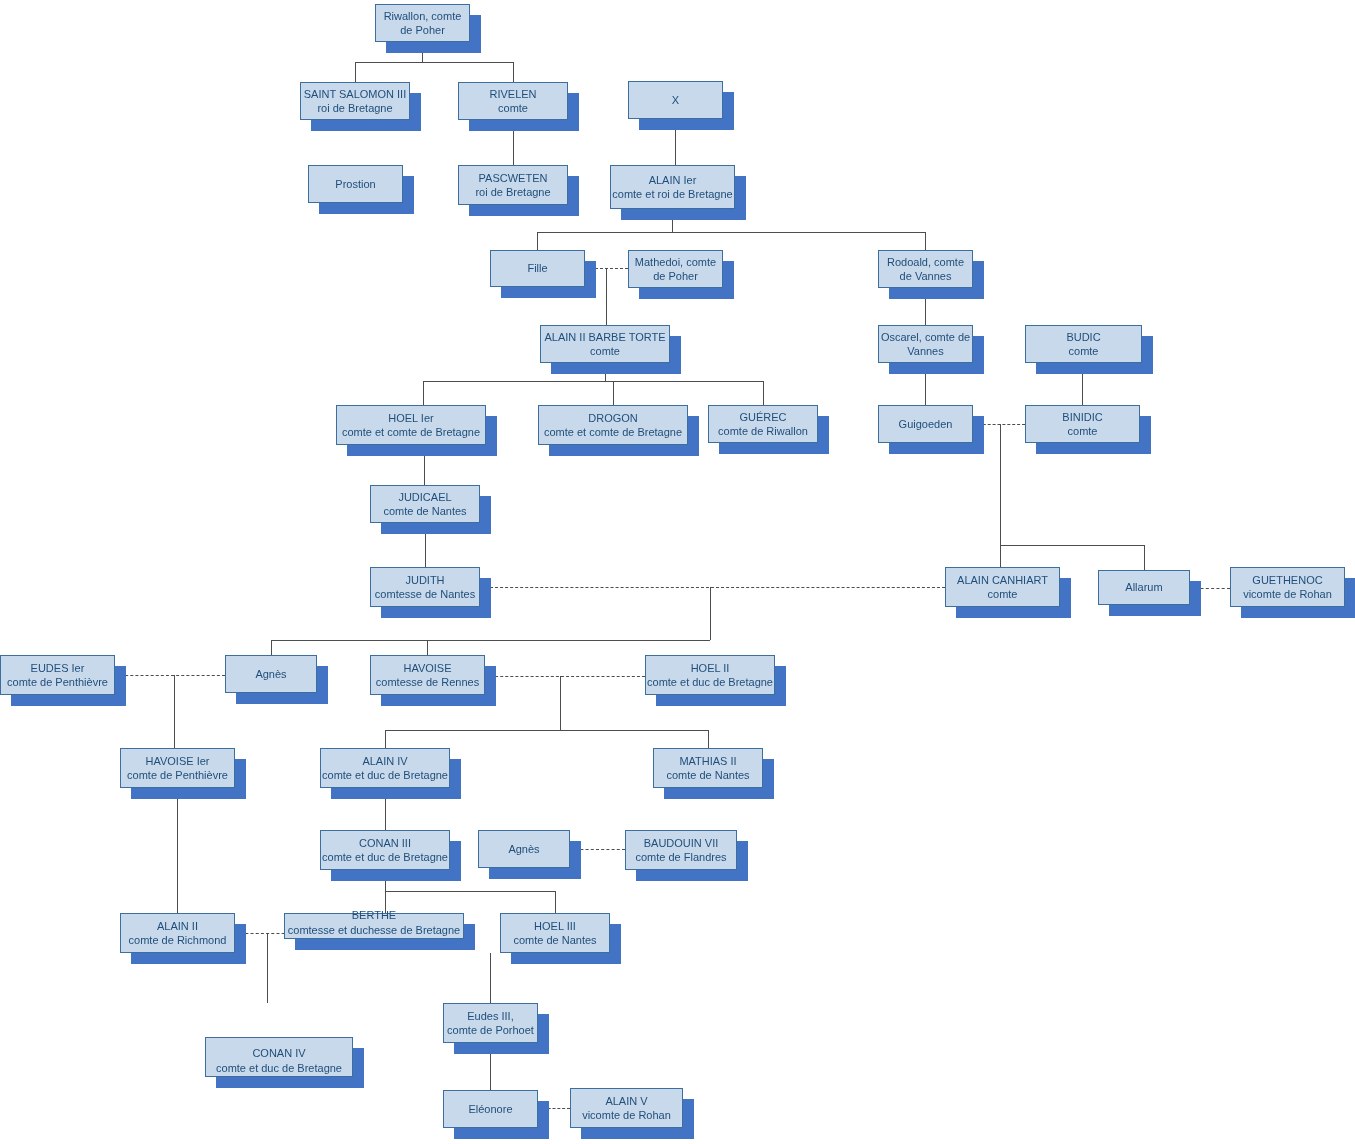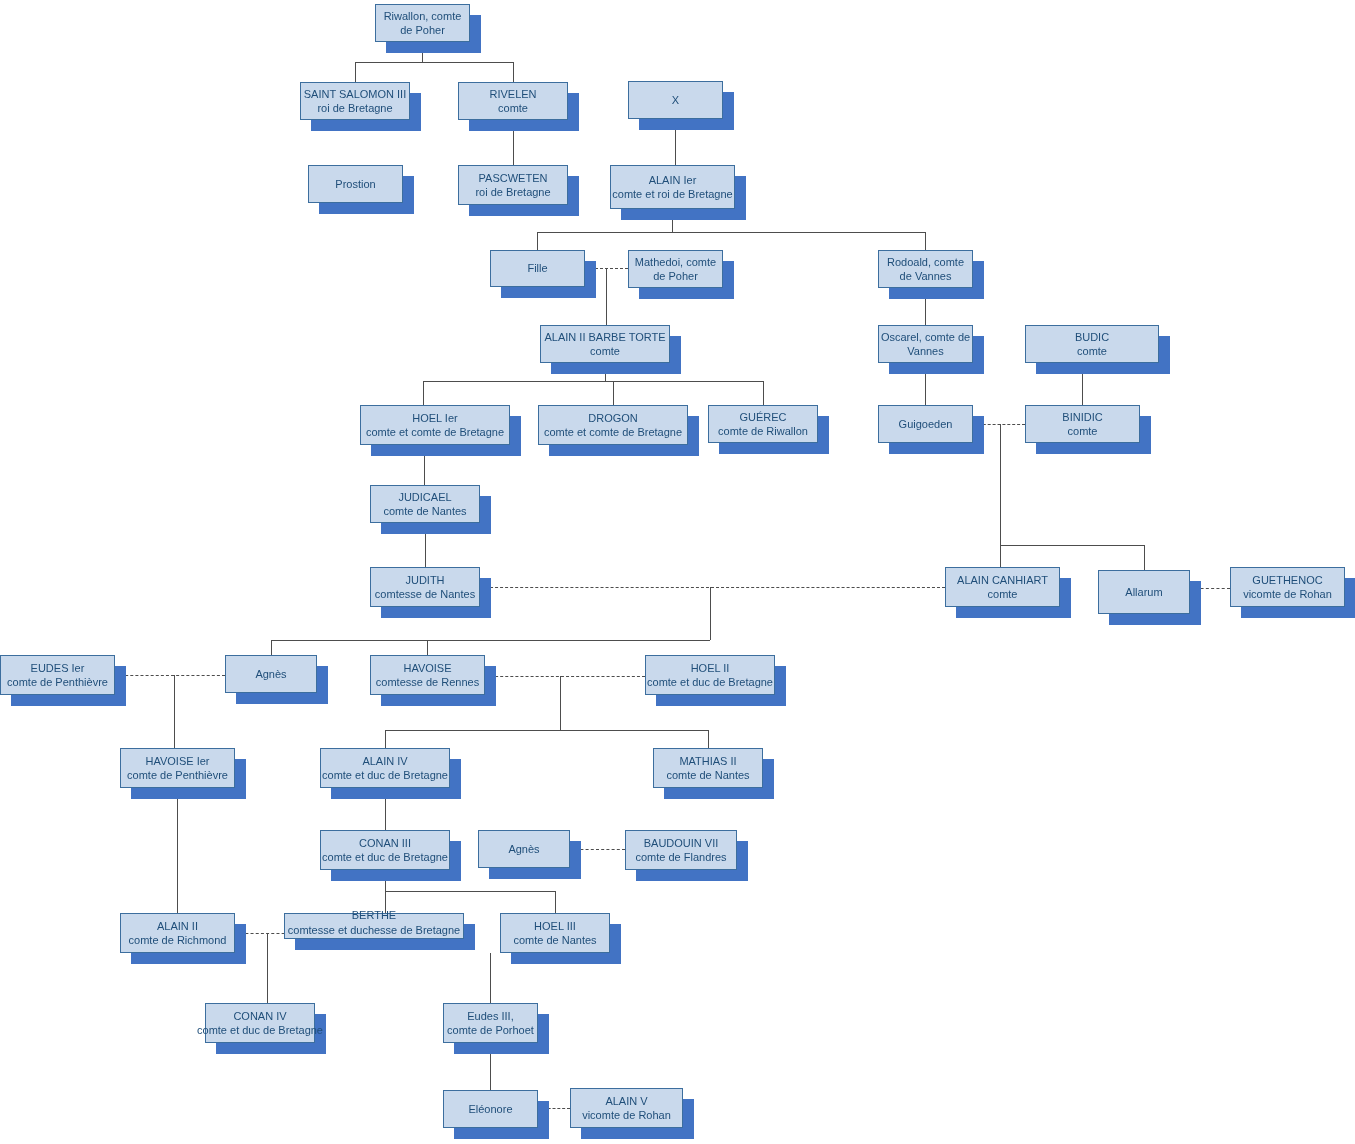--- a/index.html
+++ b/index.html
@@ -127,25 +127,25 @@
       <div class="node-line">de Vannes</div>
     </div>
     <div class="node" style="left: 540px; top: 325px; width: 130px; height: 38px;">
       <div class="node-line">ALAIN II BARBE TORTE</div>
       <div class="node-line">comte</div>
     </div>
     <div class="node" style="left: 878px; top: 325px; width: 95px; height: 38px;">
       <div class="node-line">Oscarel, comte de</div>
       <div class="node-line">Vannes</div>
     </div>
-    <div class="node" style="left: 1025px; top: 325px; width: 134px; height: 38px;">
+    <div class="node" style="left: 1025px; top: 325px; width: 117px; height: 38px;">
       <div class="node-line">BUDIC</div>
       <div class="node-line">comte</div>
     </div>
-    <div class="node" style="left: 360px; top: 405px; width: 150px; height: 40px;">
+    <div class="node" style="left: 336px; top: 405px; width: 150px; height: 40px;">
       <div class="node-line">HOEL Ier</div>
       <div class="node-line">comte et comte de Bretagne</div>
     </div>
     <div class="node" style="left: 538px; top: 405px; width: 150px; height: 40px;">
       <div class="node-line">DROGON</div>
       <div class="node-line">comte et comte de Bretagne</div>
     </div>
     <div class="node" style="left: 708px; top: 405px; width: 110px; height: 38px;">
       <div class="node-line">GUÉREC</div>
       <div class="node-line">comte de Riwallon</div>
@@ -162,21 +162,21 @@
       <div class="node-line">comte de Nantes</div>
     </div>
     <div class="node" style="left: 370px; top: 567px; width: 110px; height: 40px;">
       <div class="node-line">JUDITH</div>
       <div class="node-line">comtesse de Nantes</div>
     </div>
     <div class="node" style="left: 945px; top: 567px; width: 115px; height: 40px;">
       <div class="node-line">ALAIN CANHIART</div>
       <div class="node-line">comte</div>
     </div>
-    <div class="node" style="left: 1098px; top: 570px; width: 92px; height: 44px;">
+    <div class="node" style="left: 1098px; top: 570px; width: 92px; height: 35px;">
       <div class="node-line">Allarum</div>
     </div>
     <div class="node" style="left: 1230px; top: 567px; width: 115px; height: 40px;">
       <div class="node-line">GUETHENOC</div>
       <div class="node-line">vicomte de Rohan</div>
     </div>
     <div class="node" style="left: 0px; top: 655px; width: 115px; height: 40px;">
       <div class="node-line">EUDES Ier</div>
       <div class="node-line">comte de Penthièvre</div>
     </div>
@@ -219,21 +219,21 @@
       <div class="node-line">comte de Richmond</div>
     </div>
     <div class="node" style="left: 284px; top: 913px; width: 180px; height: 26px; justify-content: flex-end;">
       <div class="node-line">BERTHE</div>
       <div class="node-line">comtesse et duchesse de Bretagne</div>
     </div>
     <div class="node" style="left: 500px; top: 913px; width: 110px; height: 40px;">
       <div class="node-line">HOEL III</div>
       <div class="node-line">comte de Nantes</div>
     </div>
-    <div class="node" style="left: 205px; top: 1003px; width: 110px; height: 40px;">
+    <div class="node" style="left: 205px; top: 1037px; width: 148px; height: 40px; justify-content: flex-end;">
       <div class="node-line">CONAN IV</div>
       <div class="node-line">comte et duc de Bretagne</div>
     </div>
     <div class="node" style="left: 443px; top: 1003px; width: 95px; height: 40px;">
       <div class="node-line">Eudes III,</div>
       <div class="node-line">comte de Porhoet</div>
     </div>
     <div class="node" style="left: 443px; top: 1090px; width: 95px; height: 38px;">
       <div class="node-line">Eléonore</div>
     </div>

